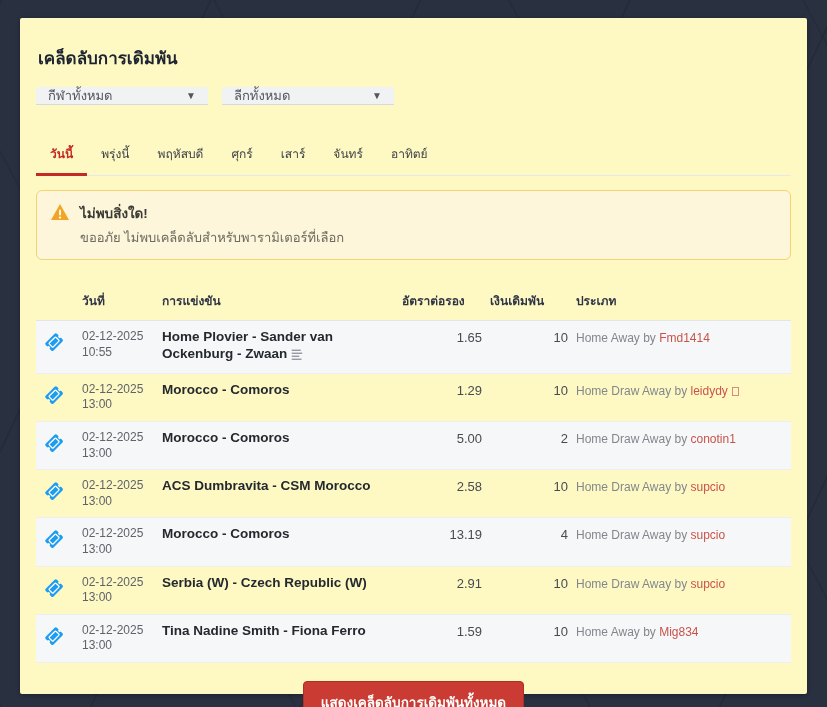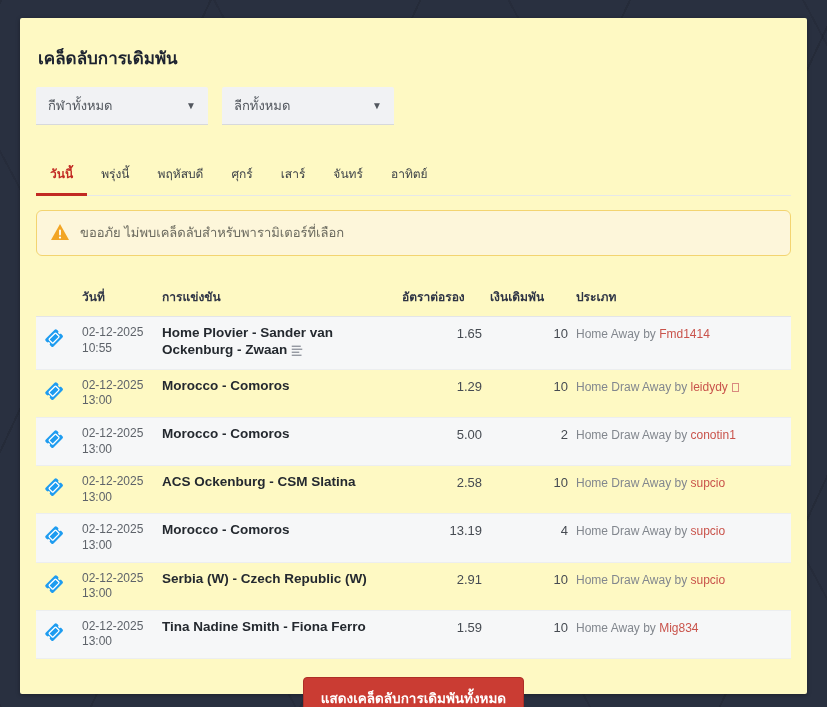--- a/index.html
+++ b/index.html
@@ -16,21 +16,21 @@
     position:absolute; left:20px; top:10px; width:787px; height:676px;
     background:#fef9c3; border-radius:2px;
     box-shadow:0 1px 4px rgba(0,0,0,0.35);
     padding:16px;
     margin-top:8px;
   }
   .card-title { font-size:17px; font-weight:bold; color:#1d2330; margin:10px 0 16px 2px; }
 
   .filters { display:flex; gap:14px; }
   .select {
-    width:172px; height:38px; background:#f1f2f4;
+    width:172px; height:18px; background:#f1f2f4;
     border-bottom:1px solid #d7d9dc; border-radius:2px 2px 0 0;
     display:flex; align-items:center; justify-content:space-between;
     padding:0 12px; cursor:pointer;
   }
   .select-label { font-size:13px; color:#52575e; }
   .caret { font-size:10px; color:#52575e; }
 
   .tabs { display:flex; margin-top:30px; border-bottom:1px solid #e6e8ea; }
   .tab {
     padding:9px 14px 10px; font-size:12px; color:#3c4147; cursor:pointer;
@@ -106,20 +106,21 @@
 
   <div class="alert">
     <span class="alert-icon">
       <svg width="18" height="16" viewBox="0 0 18 16">
         <path d="M9 0 L18 16 L0 16 Z" fill="#f2a524"></path>
         <rect x="8.1" y="5.5" width="1.8" height="6" rx="0.9" fill="#ffffff"></rect>
         <circle cx="9" cy="13.6" r="1.1" fill="#ffffff"></circle>
       </svg>
     </span>
     <div>
+      <div class="alert-title">ไม่พบสิ่งใด!</div>
       <div class="alert-msg">ขออภัย ไม่พบเคล็ดลับสำหรับพารามิเตอร์ที่เลือก</div>
     </div>
   </div>
 
   <div class="table">
     <div class="trow thead">
       <div class="cell"></div>
       <div class="cell">วันที่</div>
       <div class="cell">การแข่งขัน</div>
       <div class="cell">อัตราต่อรอง</div>
@@ -210,21 +211,21 @@
           <path fill="#1e9cf0" d="M22 10V7a2 2 0 0 0-2-2H4a2 2 0 0 0-2 2v3a2 2 0 0 1 0 4v3a2 2 0 0 0 2 2h16a2 2 0 0 0 2-2v-3a2 2 0 0 1 0-4z"></path>
           <rect x="6" y="8.5" width="12" height="7" rx="1.2" fill="none" stroke="#ffffff" stroke-width="1.6"></rect>
         </svg>
       </span>
     </div>
     <div class="cell cell-date">
       <div>02-12-2025</div>
       <div>13:00</div>
     </div>
     <div class="cell cell-match">
-      <span>ACS Ockenburg - CSM Slatina</span>
+      <span>ACS Dumbravita - CSM Morocco</span>
     </div>
     <div class="cell cell-num">2.58</div>
     <div class="cell cell-num">10</div>
     <div class="cell cell-type">
       <span>Home Draw Away by </span>
       <a>supcio</a>
     </div>
   </div>
         <div class="trow tbody-row striped">
     <div class="cell cell-icon">

